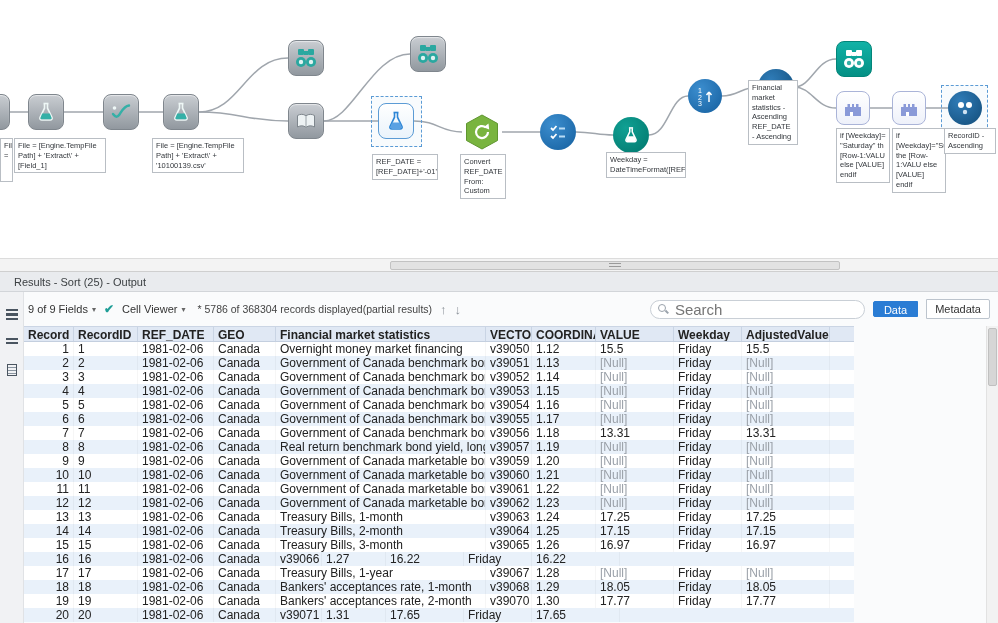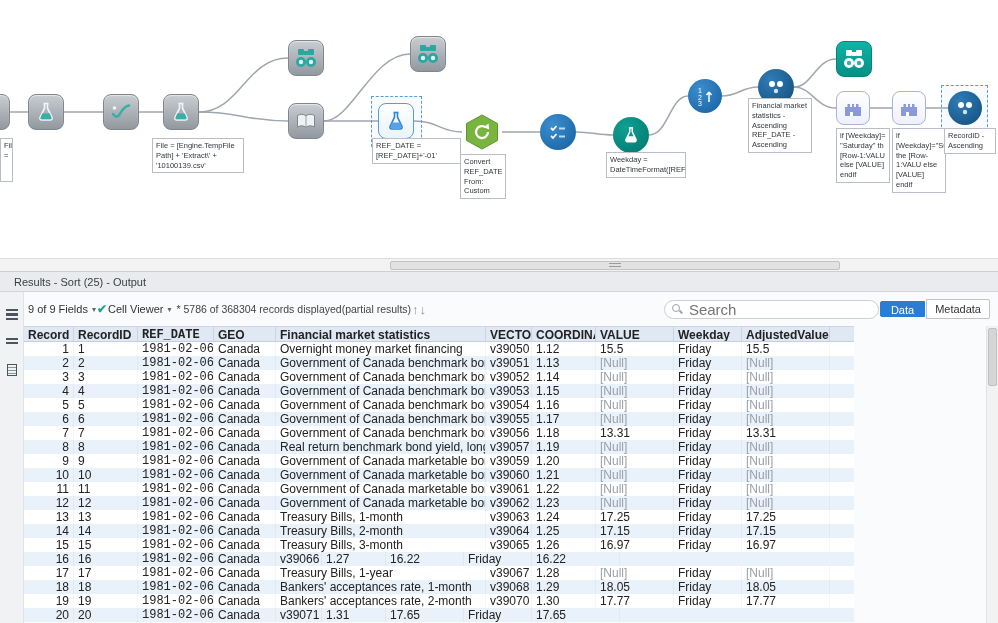--- a/index.html
+++ b/index.html
@@ -43,21 +43,21 @@
   .strip   { width:24px; background:#f1f2f4; border-right:1px solid #e0e2e5; padding-top:14px;
              display:flex; flex-direction:column; align-items:center; gap:12px; }
   .strip button { width:18px; height:16px; background:transparent; border:none; cursor:pointer;
                   display:flex; align-items:center; justify-content:center; }
   .bars { width:12px; height:11px;
           background:repeating-linear-gradient(#4a5560 0 2px, transparent 2px 4.5px); }
   .pageic { width:10px; height:12px; border:1.5px solid #4a5560; background:
             repeating-linear-gradient(transparent 0 2px, #8a95a0 2px 3px); }
 
   .r-main { flex:1; position:relative; }
-  .toolbar { height:34px; display:flex; align-items:center; gap:1px; padding:0 8px 0 4px;
+  .toolbar { height:34px; display:flex; align-items:center; gap:8px; padding:0 8px 0 4px;
              font-size:11px; color:#333; }
   .dd { background:transparent; border:none; font-size:11px; color:#333; cursor:pointer;
         display:flex; align-items:center; gap:4px; font-family:inherit; }
   .caret { font-size:8px; color:#666; }
   .tealcheck { color:#1f9e97; font-size:12px; font-weight:bold; cursor:pointer; }
   .records { font-size:10.5px; color:#444; margin-left:4px; }
   .arrow { background:transparent; border:none; color:#8b9299; font-size:13px; cursor:pointer; }
   .spacer { flex:1; }
   .searchbox { position:relative; display:inline-block; }
   .searchbox input { width:215px; height:19px; border:1px solid #c9cfd6; border-radius:10px;
@@ -75,21 +75,21 @@
   
   .table { width:830px; font-size:12px; color:#222; }
   .thead { display:flex; height:16px; background:#e0e8f4; border-top:1px solid #cbd5e4;
            border-bottom:1px solid #c4cfdf; font-weight:bold; }
   .hcell { padding:1px 4px; border-right:1px solid #c9d4e4; white-space:nowrap; overflow:hidden; }
   .trow  { display:flex; height:14px; line-height:14px; background:#fff; }
   .trow:nth-child(even) { background:#e9f1fa; }
   .cell  { padding:0 4px; white-space:nowrap; overflow:hidden; border-right:1px solid rgba(0,0,0,.035); }
   .nul   { color:#9aa0a8; }
   .c0 { width:50px; text-align:right; }
-  .c1 { width:64px; } .c2 { width:76px;font-family:Liberation Mono, monospace; } .c3 { width:62px; }
+  .c1 { width:64px; } .c2 { width:76px; } .c3 { width:62px; }
   .c4 { width:210px; } .c5 { width:46px; } .c6 { width:64px; }
   .c7 { width:78px; } .c8 { width:68px; } .c9 { width:88px; }
 
   .vscroll { position:absolute; right:0; top:34px; bottom:0; width:12px; background:#f2f2f2;
              border-left:1px solid #e2e2e2; }
   .vthumb  { position:absolute; top:2px; left:1px; width:9px; height:58px; background:#d6d6d6;
              border:1px solid #c0c0c0; border-radius:2px; }
 </style>
 </head>
 <body>
@@ -252,25 +252,26 @@
   <div class="sel" style="left:941px;top:85px;width:47px;height:47px"></div>
   <div class="tool circle c-dots" style="left:948px;top:91px;width:34px;height:34px">
     <svg width="22" height="22" viewBox="0 0 22 22">
       <circle cx="7" cy="8" r="3" fill="#fff"></circle>
         <circle cx="15" cy="8" r="3" fill="#fff"></circle>
       <circle cx="11" cy="15" r="2.2" fill="#cfe3f2"></circle>
     </svg>
   </div>
 
   <div class="ann" style="left:0;top:138px;width:13px;height:44px">File =</div>
+  <div class="ann" style="left:14px;top:138px;width:92px">File = [Engine.TempFile Path] + 'Extract\' + [Field_1]</div>
   <div class="ann" style="left:152px;top:138px;width:92px">File = [Engine.TempFile Path] + 'Extract\' + '10100139.csv'</div>
-  <div class="ann" style="left:372px;top:138px;width:89px">REF_DATE = [REF_DATE]+'-01'</div>
+  <div class="ann" style="left:372px;top:154px;width:66px">REF_DATE = [REF_DATE]+'-01'</div>
   <div class="ann" style="left:460px;top:154px;width:46px">Convert REF_DATE From: Custom</div>
   <div class="ann" style="left:606px;top:152px;width:80px">Weekday = DateTimeFormat([REF_DATE],"%A")</div>
-  <div class="ann" style="left:748px;top:98px;width:64px">Financial market statistics - Ascending REF_DATE - Ascending</div>
+  <div class="ann" style="left:748px;top:80px;width:50px">Financial market statistics - Ascending REF_DATE - Ascending</div>
   <div class="ann" style="left:836px;top:128px;width:54px">if [Weekday]= "Saturday" th [Row-1:VALU else [VALUE] endif</div>
   <div class="ann" style="left:892px;top:128px;width:54px">if [Weekday]="Sunday" the [Row-1:VALU else [VALUE] endif</div>
   <div class="ann" style="left:944px;top:128px;width:52px">RecordID - Ascending</div>
 </div>
 
 <div class="hscroll">
   <div class="hthumb">
       <span class="grip"></span>
     </div>
 </div>

